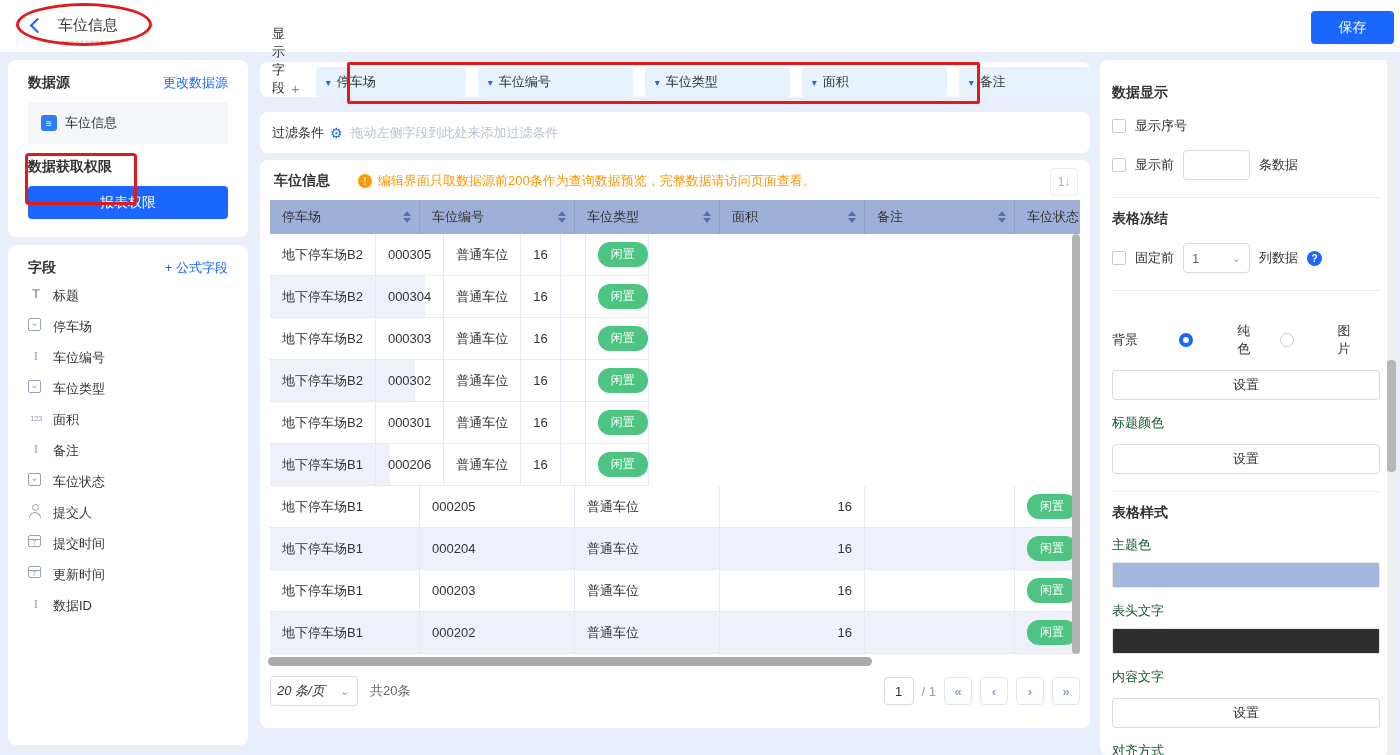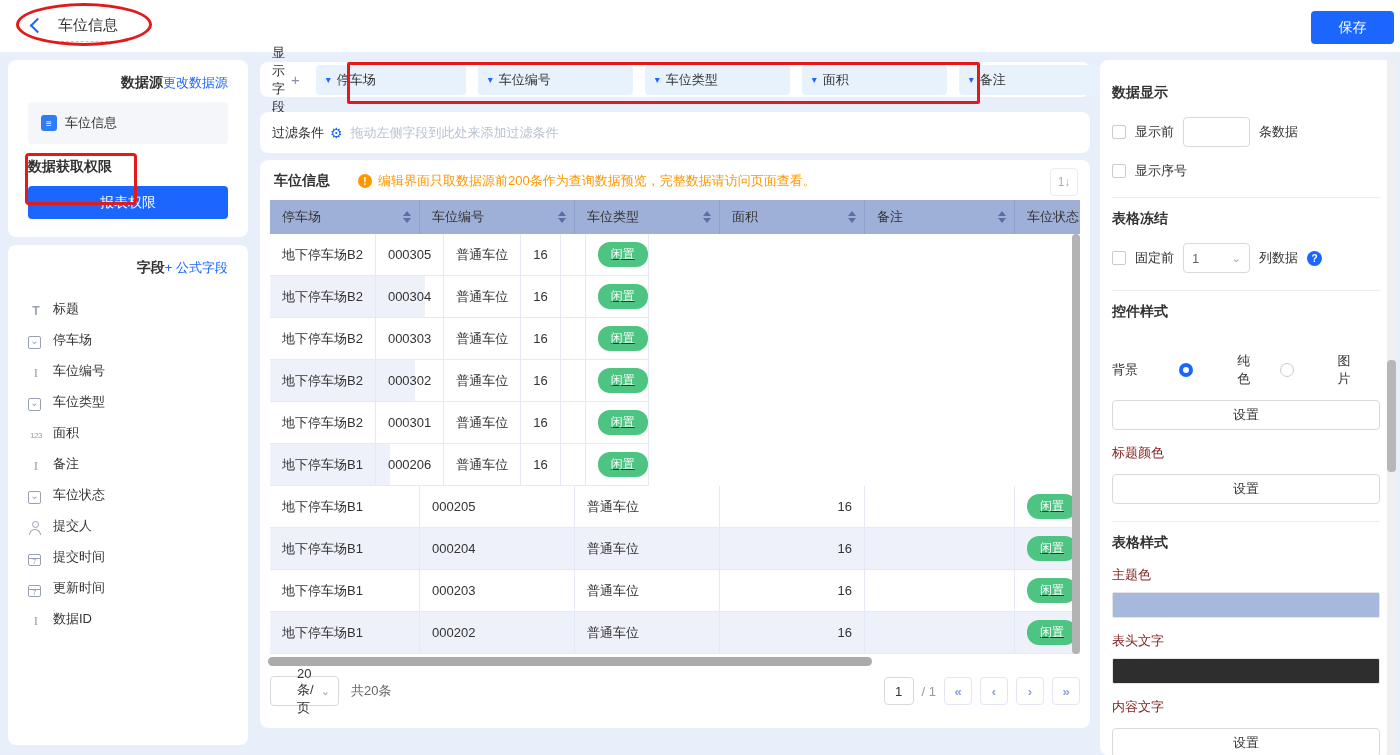--- a/index.html
+++ b/index.html
@@ -21,51 +21,51 @@
 
   
   .anno { position:absolute; border:3px solid #e11b1b; pointer-events:none; z-index:50; }
   .anno-ellipse { left:16px; top:3px; width:136px; height:43px; border-radius:50%; }
   .anno-rect-ds { left:17px; top:93px; width:112px; height:52px; border-radius:4px; }
   .anno-rect-chips { left:347px; top:62px; width:633px; height:42px; border-radius:2px; }
 
   
   .card-ds { left:8px; top:60px; width:240px; height:177px; }
   .card-fields { left:8px; top:245px; width:240px; height:500px; }
-  .panel-head { display:flex; justify-content:flex-end; align-items:center; padding:14px 20px 0 20px; }
+  .panel-head { display:flex; justify-content:space-between; align-items:center; padding:14px 20px 0 20px; }
   .bold-label { font-weight:bold; font-size:14px; color:#333; }
   .blue-link { color:#1a66ff; font-size:13px; cursor:pointer; text-decoration:none; }
   .ds-item { margin:10px 20px 0 20px; height:42px; background:#f4f6f9; border-radius:4px;
     display:flex; align-items:center; padding-left:13px; cursor:pointer; }
   .doc-icon { width:16px; height:16px; background:#2f7cf6; border-radius:3px; color:#fff; font-size:10px;
     display:inline-flex; align-items:center; justify-content:center; margin-right:8px; }
   .perm-title { padding:14px 20px 0 20px; font-weight:bold; font-size:14px; }
   .perm-btn { margin:10px 20px 0 20px; width:200px; height:33px; background:#1a66ff; color:#fff; border:none;
     border-radius:4px; font-size:14px; line-height:33px; text-align:center; cursor:pointer; }
 
   .field-list { padding:10px 0 0 20px; }
-  .field-item { display:flex; align-items:flex-end; height:31px; cursor:pointer; color:#333; font-size:13px; }
+  .field-item { display:flex; align-items:flex-start; height:31px; cursor:pointer; color:#333; font-size:13px; }
   .ficon { display:inline-flex; align-items:center; justify-content:center; width:16px; height:14px;
     margin-right:9px; color:#98a2b4; position:relative; flex:0 0 16px; }
   .ficon[data-name="title-icon"]::before { content:"T"; font-size:12px; font-weight:bold; }
   .ficon[data-name="text-icon"]::before { content:"I"; font-family:"Liberation Serif", serif; font-size:13px; }
   .ficon[data-name="number-icon"]::before { content:"123"; font-size:8px; letter-spacing:-0.5px; }
   .ficon[data-name="select-icon"] { width:13px; height:13px; border:1px solid #98a2b4; border-radius:2px; flex-basis:13px; margin-right:12px; }
   .ficon[data-name="select-icon"]::before { content:"⌄"; font-size:10px; margin-top:-4px; }
   .ficon[data-name="person-icon"] { width:14px; }
   .ficon[data-name="person-icon"]::before { content:""; position:absolute; top:0; left:4px; width:5px; height:5px;
     border:1.2px solid #98a2b4; border-radius:50%; }
   .ficon[data-name="person-icon"]::after { content:""; position:absolute; bottom:0; left:1px; width:10px; height:5px;
     border:1.2px solid #98a2b4; border-bottom:none; border-radius:6px 6px 0 0; }
   .ficon[data-name="calendar-icon"] { width:13px; height:12px; border:1px solid #98a2b4; border-radius:2px; flex-basis:13px; margin-right:12px; }
   .ficon[data-name="calendar-icon"]::before { content:"7"; font-size:7px; margin-top:2px; }
   .ficon[data-name="calendar-icon"]::after { content:""; position:absolute; top:2.5px; left:0; width:100%; border-top:1px solid #98a2b4; }
 
   
-  .card-chips { left:260px; top:62px; width:830px; height:35px; display:flex; align-items:center; padding:0 12px; }
+  .card-chips { left:260px; top:62px; width:830px; height:35px; display:flex; align-items:flex-end; padding:0 12px; }
   .plus-sign { color:#8a93a6; font-size:15px; margin-left:6px; cursor:pointer; }
   .chips-wrap { display:flex; gap:12px; margin-left:16px; align-items:center; }
   .chip { background:#e8f2fd; border-radius:4px; padding:6px 14px 6px 10px; display:flex; align-items:center;
     font-size:13px; color:#333; cursor:pointer; white-space:nowrap; }
   .chip .caret { color:#1a66ff; font-size:10px; margin-right:6px; }
 
   .card-filter { left:260px; top:112px; width:830px; height:41px; display:flex; align-items:center; padding:0 12px; }
   .gear-icon { color:#1a66ff; font-size:14px; margin:0 8px 0 6px; cursor:pointer; }
   .filter-hint { color:#b9c2d2; font-size:13px; }
 
@@ -88,28 +88,28 @@
   .sorter::after { content:""; border-left:4px solid transparent; border-right:4px solid transparent;
     border-top:5px solid #5c6ea6; }
   .trow { display:flex; height:42px; background:#fff; }
   .trow:nth-of-type(even) { background:#eef1f9; }
   .td { display:flex; align-items:center; padding:0 12px; border-right:1px solid #e4e9f5; border-bottom:1px solid #e4e9f5;
     font-size:13px; color:#333; overflow:visible; white-space:nowrap; }
   .td.num { justify-content:flex-end; }
   .idx0, .c0 { width:150px; } .idx1, .c1 { width:155px; } .idx2, .c2 { width:145px; }
   .idx3, .c3 { width:145px; } .idx4, .c4 { width:150px; } .idx5, .c5 { width:120px; }
   .badge { background:#4dc482; color:#fff; border-radius:12px; padding:4px 13px; font-size:12px; white-space:nowrap; }
-  .c5 { padding-right:0;text-decoration:underline; }
+  .c5 { padding-right:0; }
   .vscroll-thumb { position:absolute; left:812px; top:74px; width:8px; height:420px; background:#b3b3b3; border-radius:4px; z-index:5; cursor:pointer; }
   .hscroll-thumb { position:absolute; left:8px; top:497px; width:604px; height:9px; background:#ababab; border-radius:5px; cursor:pointer; }
 
   .pagination { position:absolute; left:10px; right:10px; top:516px; display:flex; justify-content:space-between; align-items:center; }
   .pg-left { display:flex; align-items:center; }
-  .size-select { width:69px; height:30px; border:1px solid #d9d9d9; border-radius:4px; display:flex; align-items:center;
-    justify-content:space-between; padding:0 8px 0 26px; font-size:13px; cursor:pointer; background:#fff; }
+  .size-select { width:88px; height:30px; border:1px solid #d9d9d9; border-radius:4px; display:flex; align-items:center;
+    justify-content:space-between; padding:0 8px 0 6px; font-size:13px; cursor:pointer; background:#fff;font-style:italic; }
   .chev-down { color:#9aa3b2; font-size:11px; }
   .total-text { color:#666; margin-left:12px; }
   .pg-right { display:flex; align-items:center; gap:8px; }
   .page-input { width:30px; height:28px; border:1px solid #d9d9d9; border-radius:4px; text-align:center; font-size:13px; color:#333; background:#fff; }
   .of-text { color:#999; }
   .nav-btn { width:28px; height:28px; border:1px solid #e2e6f0; border-radius:4px; background:#fff; color:#8aa0dd;
     font-size:13px; font-weight:bold; display:flex; align-items:center; justify-content:center; cursor:pointer; }
 
   
   .card-right { left:1100px; top:60px; width:292px; height:695px; padding:12px 12px 0 12px; overflow:hidden; }
@@ -123,21 +123,21 @@
     display:inline-flex; align-items:center; justify-content:center; cursor:pointer; }
   .divider { border-top:1px solid #ededed; margin-top:17px; }
   .radio-row { display:flex; align-items:center; margin-top:31px; }
   .radio-label-lead { width:72px; }
   .radio { width:14px; height:14px; border-radius:50%; background:#fff; margin-right:6px; flex:0 0 14px; cursor:pointer; }
   .radio.on { border:4.5px solid #1a66ff; }
   .radio.off { border:1px solid #c6cbd4; }
   .radio-opt { display:flex; align-items:center; margin-right:22px; cursor:pointer;gap:38px; }
   .set-btn { width:268px; height:30px; border:1px solid #d9d9d9; border-radius:4px; background:#fff; font-size:13px;
     color:#333; margin-top:12px; text-align:center; line-height:28px; cursor:pointer; }
-  .sub-label { color:#7f1d1d; margin-top:14px; }
+  .sub-label { color:#14532d; margin-top:14px; }
   .swatch { width:268px; height:26px; border:1px solid #e4e4e4; border-radius:2px; margin-top:8px; cursor:pointer; }
   .swatch-theme { background:#a6b8de; }
   .swatch-dark { background:#2e2e2e; }
 
   .win-scroll-track { position:absolute; left:1387px; top:60px; width:9px; height:695px; background:#efefef; }
   .win-scroll-thumb { position:absolute; left:1387px; top:360px; width:9px; height:112px; background:#b7b7b7; border-radius:4px; cursor:pointer; }
 </style>
 </head>
 <body>
 
@@ -445,45 +445,44 @@
       <button class="nav-btn" data-name="prev-page-button">‹</button>
       <button class="nav-btn" data-name="next-page-button">›</button>
       <button class="nav-btn" data-name="last-page-button">»</button>
     </div>
   </div>
 </div>
 
 <div class="card card-right" data-name="settings-panel">
   <div class="rp-h" data-name="data-display-title">数据显示</div>
   <div class="rp-row">
+    <span class="checkbox" data-name="show-index-checkbox"></span>
+    <span data-name="show-index-label">显示序号</span>
+  </div>
+  <div class="rp-row">
     <span class="checkbox" data-name="show-first-checkbox"></span>
     <span data-name="show-first-label">显示前</span>
     <input class="mini-input" data-name="row-limit-input" style="">
     <span data-name="rows-suffix-label">条数据</span>
-  </div>
-  <div class="rp-row">
-    <span class="checkbox" data-name="show-index-checkbox"></span>
-    <span data-name="show-index-label">显示序号</span>
   </div>
   <div class="divider" data-name="divider"></div>
 
   <div class="rp-h" data-name="freeze-title">表格冻结</div>
   <div class="rp-row">
     <span class="checkbox" data-name="freeze-checkbox"></span>
     <span data-name="freeze-label">固定前</span>
     <span class="mini-select" data-name="freeze-count-select">
       <span data-name="freeze-count-value">1</span>
       <span class="chev-down" data-name="chevron-down-icon">⌄</span>
     </span>
     <span data-name="cols-suffix-label">列数据</span>
     <span class="help-icon" data-name="help-icon">?</span>
   </div>
   <div class="divider" data-name="divider"></div>
 
-  <div class="rp-h" data-name="widget-style-title">控件样式</div>
   <div class="radio-row">
     <span class="radio-label-lead" data-name="background-label">背景</span>
     <span class="radio-opt" data-name="solid-color-option">
       <span class="radio on" data-name="radio-selected-icon"></span>
       <span data-name="solid-color-label">纯色</span>
     </span>
     <span class="radio-opt" data-name="image-option">
       <span class="radio off" data-name="radio-unselected-icon"></span>
       <span data-name="image-label">图片</span>
     </span>

